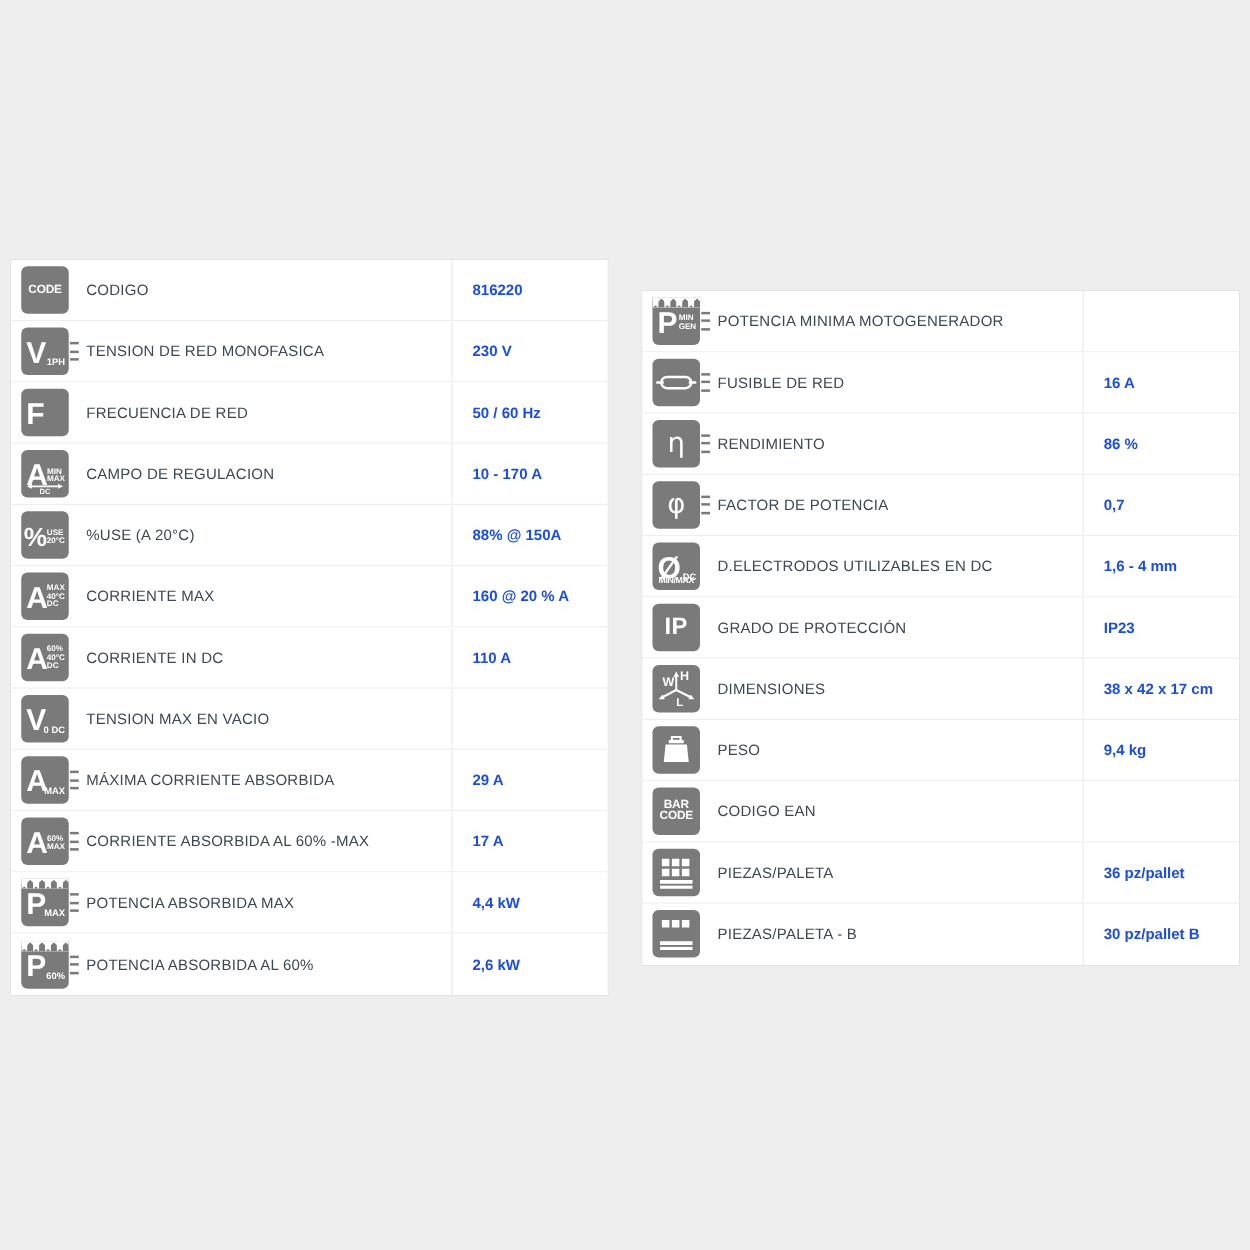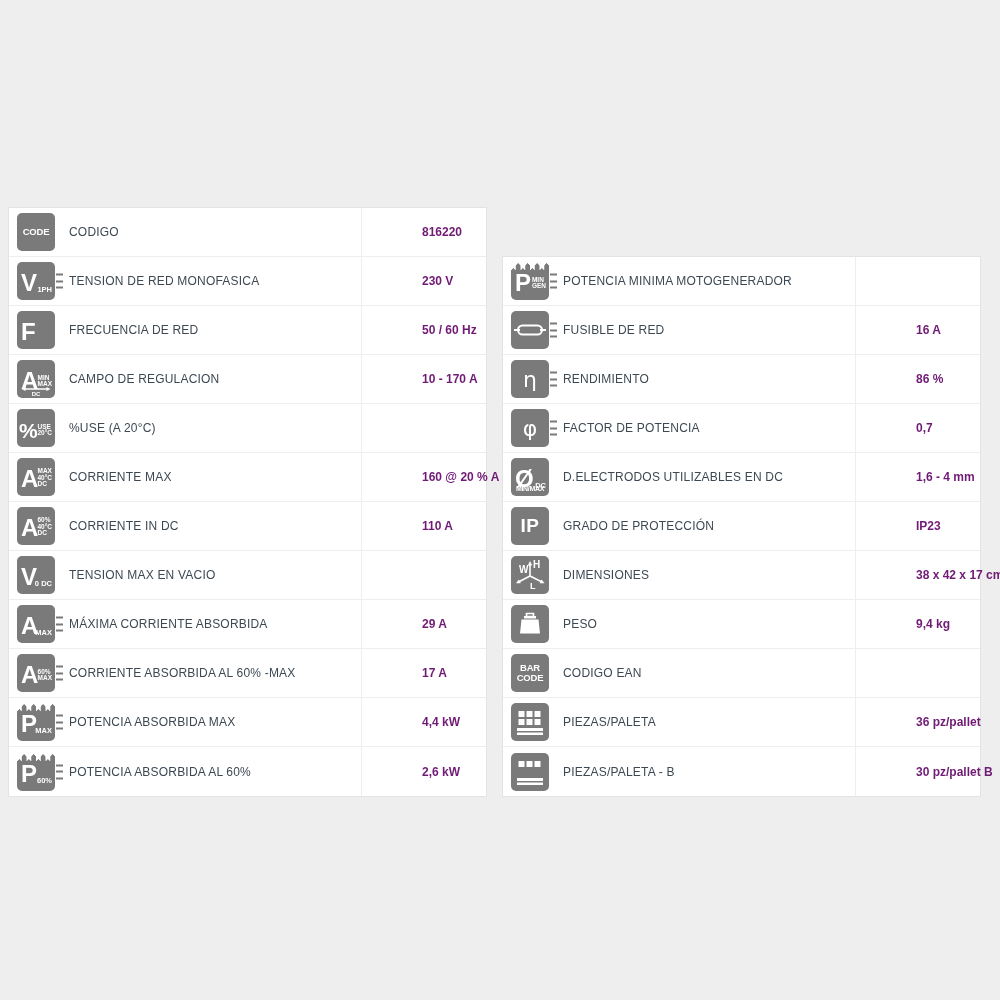--- a/index.html
+++ b/index.html
@@ -16,22 +16,22 @@
     width: 1000px;
     height: 1000px;
     background: #eeeeee;
   }
   .spec-tables {
     position: absolute;
     left: 8px;
     top: 207px;
     width: 984px;
     display: flex;
-    gap: 15px;
-    align-items: flex-end;
+    gap: 26px;
+    align-items: center;
   }
   .spec-table {
     width: 479px;
     background: #ffffff;
     border: 1px solid #e3e3e3;
     box-sizing: border-box;
   }
   .spec-row {
     display: flex;
     align-items: stretch;
@@ -60,23 +60,22 @@
   }
   .label-text {
     font-size: 12px;
     color: #3d4852;
     letter-spacing: 0.2px;
     white-space: nowrap;
   }
   .value-text {
     font-size: 12px;
     font-weight: bold;
-    color: #701a75;
+    color: #1d4ed8;
     white-space: nowrap;
-    margin-left: 44px;
   }
 
   
   .icon-wrap {
     position: relative;
     width: 46px;
     height: 40px;
     flex: 0 0 46px;
     margin-right: 6px;
     display: flex;
@@ -261,20 +260,23 @@
         </div>
         <div class="spec-row">
           <div class="cell-label">
             <span class="icon-wrap">
               <span class="icon-box">
                 <span class="glyph-main g-big" style="left:2px;bottom:6px;font-size:21px;">%</span>
                 <span class="sub-stack" style="bottom:10px;">USE<br>20°C</span>
               </span>
             </span>
             <span class="label-text">%USE (A 20°C)</span>
+          </div>
+          <div class="cell-value">
+            <span class="value-text">88% @ 150A</span>
           </div>
         </div>
         <div class="spec-row">
           <div class="cell-label">
             <span class="icon-wrap">
               <span class="icon-box">
                 <span class="glyph-main g-big">A</span>
                 <span class="sub-stack" style="bottom:8px;">MAX<br>40°C<br>DC</span>
               </span>
             </span>

